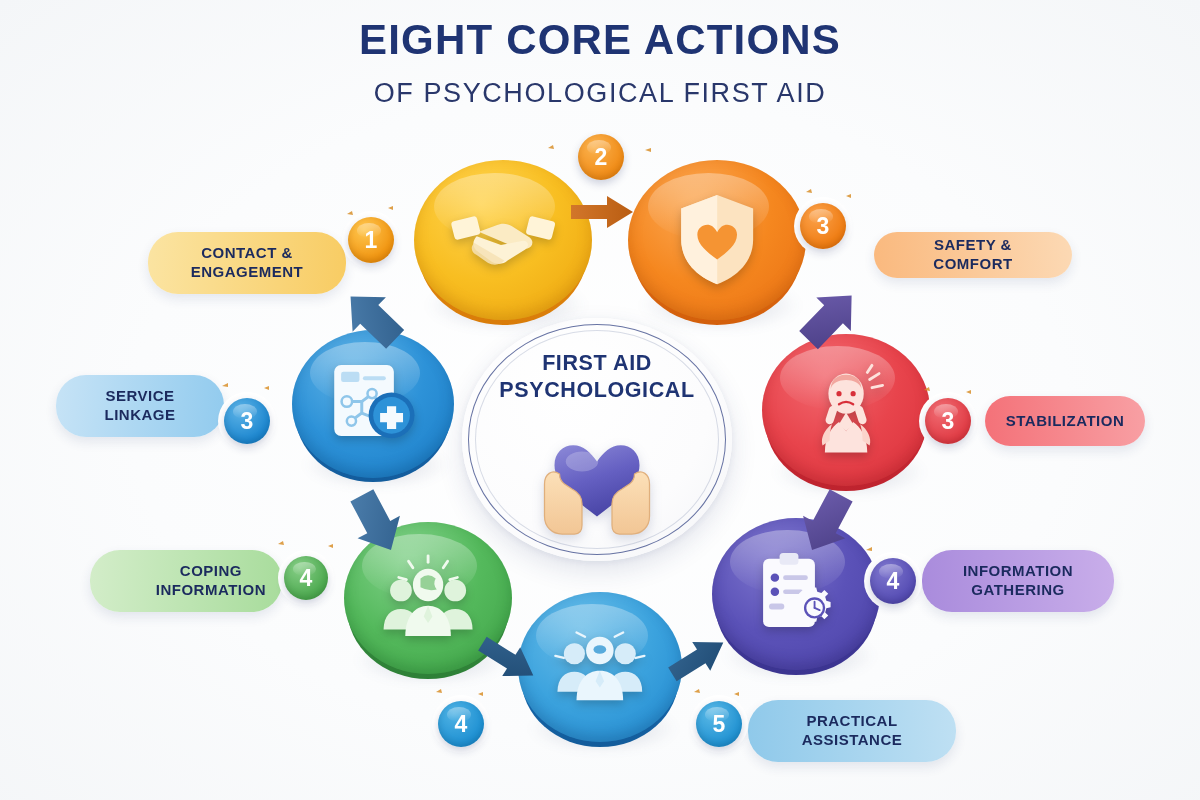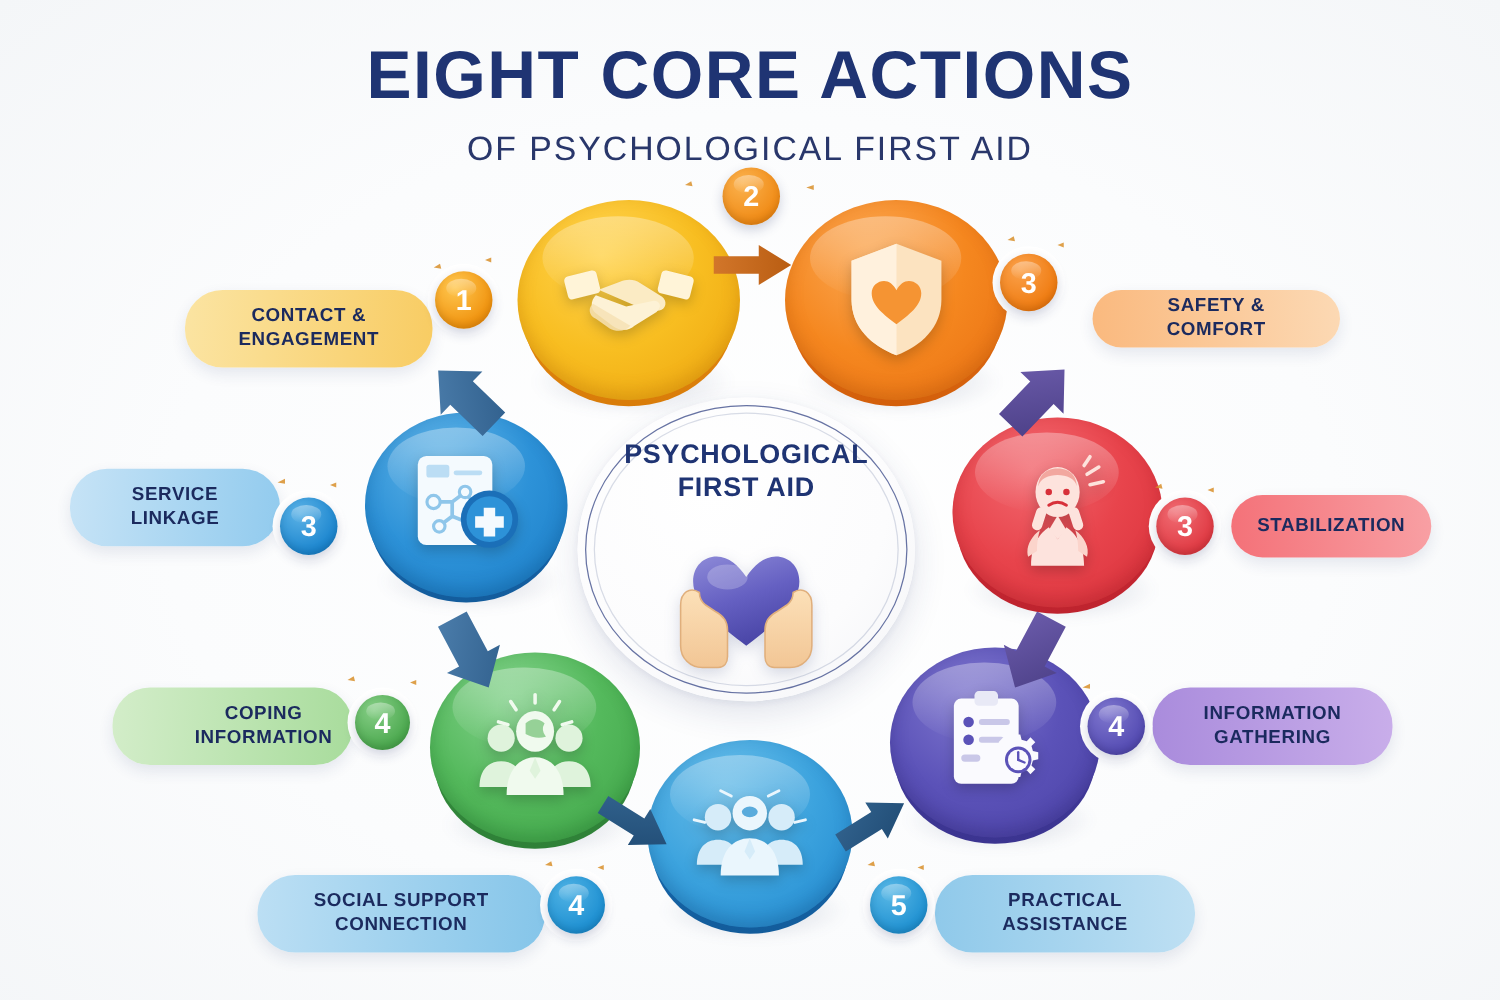--- a/index.html
+++ b/index.html
@@ -11,22 +11,22 @@
     position:relative;
   }
   #canvas{
     position:absolute;inset:0;
     background:radial-gradient(ellipse at 50% 52%, #ffffff 0%, #fbfcfd 55%, #f4f6f8 100%);
   }
 
   
   .header{position:absolute;top:0;left:0;width:1200px;text-align:center;}
   .title{
-    margin:14px;padding-top:18px;
-    font-size:54px;font-weight:bold;letter-spacing:1.2px;
+    margin:0;padding-top:18px;
+    font-size:42px;font-weight:bold;letter-spacing:1.2px;
     color:#1f3473;line-height:1.06;
     text-shadow:0 1px 0 rgba(255,255,255,.6);
   }
   .subtitle{
     margin:15px 0 0 0;
     font-size:27px;font-weight:normal;letter-spacing:1.6px;
     color:#29376b;
   }
 
   
@@ -178,22 +178,22 @@
     <g transform="rotate(-32 697 659)">
       <path d="M668,651 L702,651 L702,642 L728,659 L702,676 L702,667 L668,667 Z" fill="url(#agNavy)"></path>
     </g>
   </svg>
 
   <div class="center-wrap">
     <div class="center-disc"></div>
     <div class="center-ring"></div>
     <div class="center-ring2"></div>
     <div class="center-text">
+      <div>FIRST AID</div>
       <div>PSYCHOLOGICAL</div>
-      <div>FIRST AID</div>
     </div>
     <div class="center-emoji">
       <svg viewBox="0 0 120 100" width="150" height="125">
         <defs>
           <linearGradient id="heartG" x1="0" y1="0" x2="0.4" y2="1">
             <stop offset="0%" stop-color="#8D8AD8"></stop>
             <stop offset="55%" stop-color="#6560C2"></stop>
             <stop offset="100%" stop-color="#4B47A8"></stop>
           </linearGradient>
           <linearGradient id="skinG" x1="0" y1="0" x2="0" y2="1">
@@ -383,27 +383,20 @@
       <div>ASSISTANCE</div>
     </div>
   </div>
   <div class="badge-halo" style="left:690px;top:695px;width:58px;height:58px;"></div>
   <div class="badge" style="left:696px;top:701px;width:46px;height:46px;
               background:radial-gradient(circle at 35% 28%,#59B8E6,#2192D2 70%,#1780C0 100%);">
     <div class="bhl"></div>
     <span>5</span>
   </div>
 
-  <div class="pill two-line" style="left:206px;top:700px;width:230px;height:62px;
-              background:linear-gradient(95deg,#BCDFF4,#85C5E9);">
-    <div>
-      <div>SOCIAL SUPPORT</div>
-      <div>CONNECTION</div>
-    </div>
-  </div>
   <div class="badge-halo" style="left:432px;top:695px;width:58px;height:58px;"></div>
   <div class="badge" style="left:438px;top:701px;width:46px;height:46px;
               background:radial-gradient(circle at 35% 28%,#4FB2E4,#1E90D2 70%,#157BBD 100%);">
     <div class="bhl"></div>
     <span>4</span>
   </div>
 
   <div class="node" style="left:344px;top:522px;width:168px;height:152px;">
     <div class="shadow"></div>
     <div class="base" style="background:linear-gradient(180deg,#3E9A45,#2E8037);"></div>

